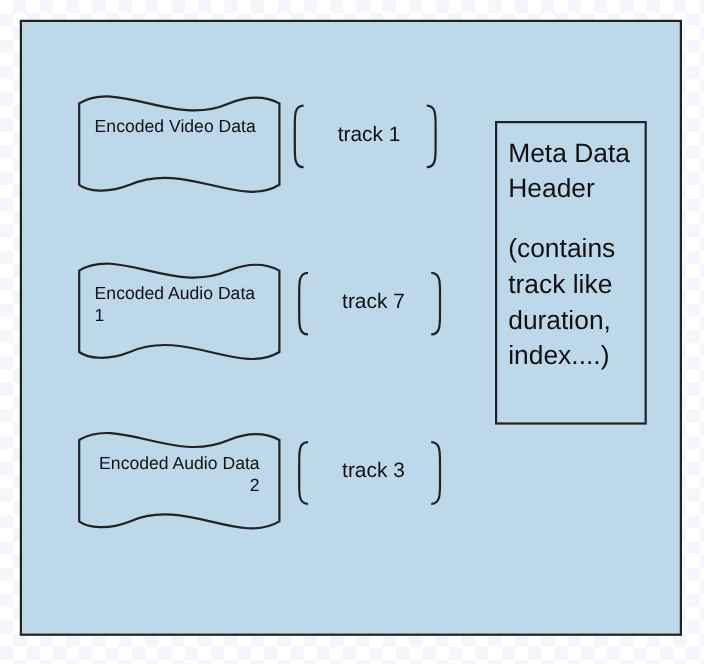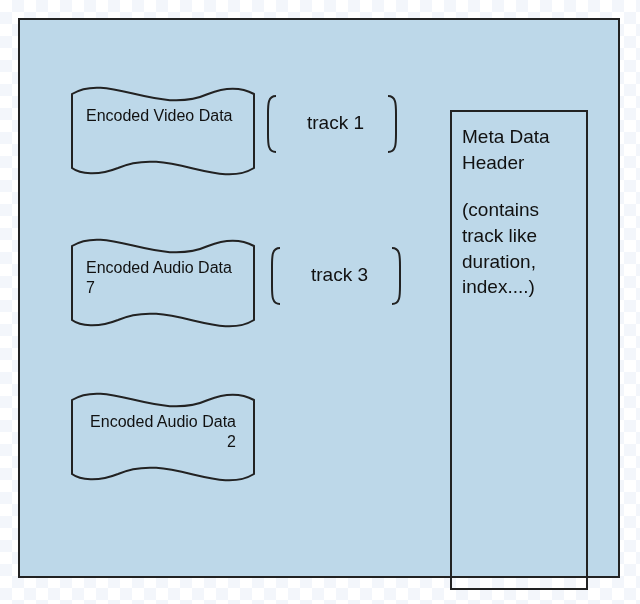--- a/index.html
+++ b/index.html
@@ -61,25 +61,25 @@
     top: 18px;
     font-size: 19px;
     color: #111;
     margin-left: 21px;
   }
   .meta {
     position: absolute;
     right: 30px;
     top: 90px;
     width: 138px;
-    height: 480px;
+    height: 276px;
     border: 2px solid #222;
     box-sizing: border-box;
     padding: 12px 10px;
-    font-size: 19px;
+    font-size: 24px;
     line-height: 1.35;
     color: #111;
   }
   .meta .mtitle { margin-bottom: 22px; }
 </style>
 </head>
 <body>
 
 <div class="checker"></div>
 
@@ -98,37 +98,46 @@
     <svg class="bracket right" width="18" height="60" viewBox="0 0 18 60">
       <path d="M4 2 C 12 2, 12 10, 12 20 L12 40 C 12 50, 12 58, 4 58" fill="none" stroke="#222" stroke-width="2"></path>
     </svg>
     <div class="tlabel">track 1</div>
   </div>
 
   <div class="flag" style="left:48px; top:208px;">
     <svg width="190" height="110" viewBox="0 0 190 110">
       <path d="M4 18 C 40 -4, 90 40, 140 18 C 160 10, 175 12, 186 18 L186 92 C 150 114, 100 70, 50 92 C 30 100, 12 98, 4 92 Z" fill="#bdd8e9" stroke="#222" stroke-width="2"></path>
     </svg>
-    <div class="label">Encoded Audio Data 7</div>
+    <div class="label">Encoded Audio Data 1</div>
   </div>
   <div class="track" style="left:246px; top:226px;">
     <svg class="bracket left" width="18" height="60" viewBox="0 0 18 60">
       <path d="M14 2 C 6 2, 6 10, 6 20 L6 40 C 6 50, 6 58, 14 58" fill="none" stroke="#222" stroke-width="2"></path>
     </svg>
     <svg class="bracket right" width="18" height="60" viewBox="0 0 18 60">
       <path d="M4 2 C 12 2, 12 10, 12 20 L12 40 C 12 50, 12 58, 4 58" fill="none" stroke="#222" stroke-width="2"></path>
     </svg>
-    <div class="tlabel">track 3</div>
+    <div class="tlabel">track 7</div>
   </div>
 
   <div class="flag" style="left:48px; top:362px;text-align:right;">
     <svg width="190" height="110" viewBox="0 0 190 110">
       <path d="M4 18 C 40 -4, 90 40, 140 18 C 160 10, 175 12, 186 18 L186 92 C 150 114, 100 70, 50 92 C 30 100, 12 98, 4 92 Z" fill="#bdd8e9" stroke="#222" stroke-width="2"></path>
     </svg>
     <div class="label">Encoded Audio Data 2</div>
+  </div>
+  <div class="track" style="left:246px; top:380px;">
+    <svg class="bracket left" width="18" height="60" viewBox="0 0 18 60">
+      <path d="M14 2 C 6 2, 6 10, 6 20 L6 40 C 6 50, 6 58, 14 58" fill="none" stroke="#222" stroke-width="2"></path>
+    </svg>
+    <svg class="bracket right" width="18" height="60" viewBox="0 0 18 60">
+      <path d="M4 2 C 12 2, 12 10, 12 20 L12 40 C 12 50, 12 58, 4 58" fill="none" stroke="#222" stroke-width="2"></path>
+    </svg>
+    <div class="tlabel">track 3</div>
   </div>
 
   <div class="meta">
     <div class="mtitle">Meta Data Header</div>
     <div>(contains track like duration, index....)</div>
   </div>
 
 </div>
 
 </body></html>

